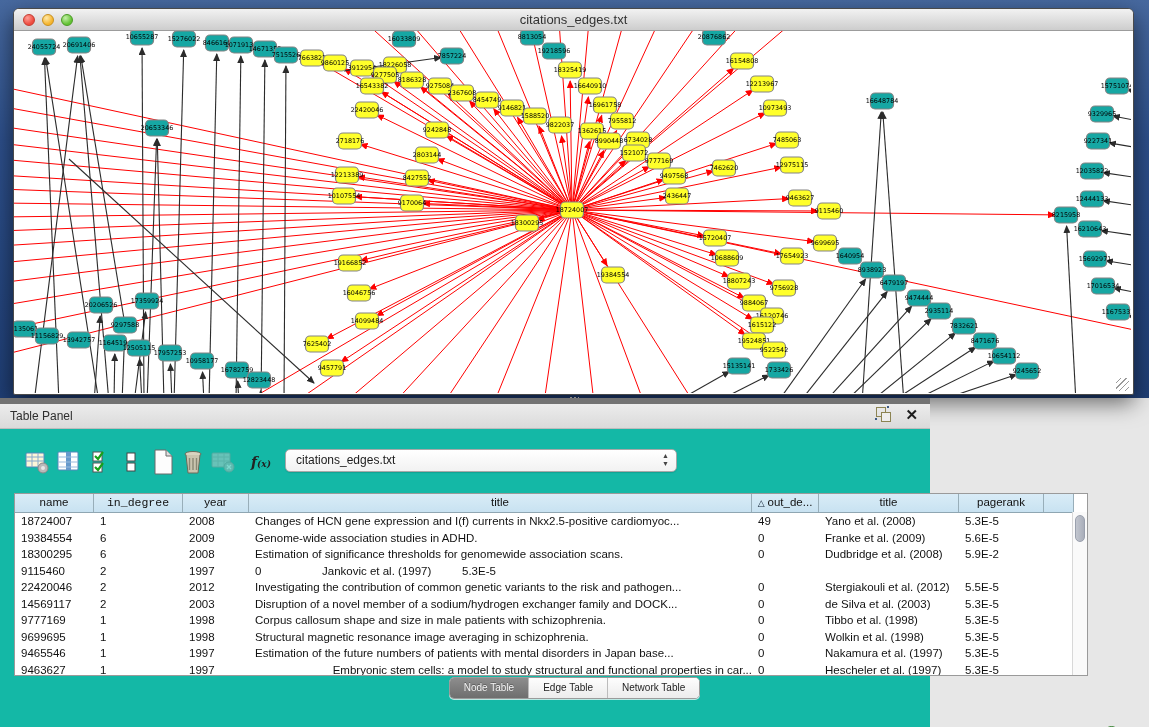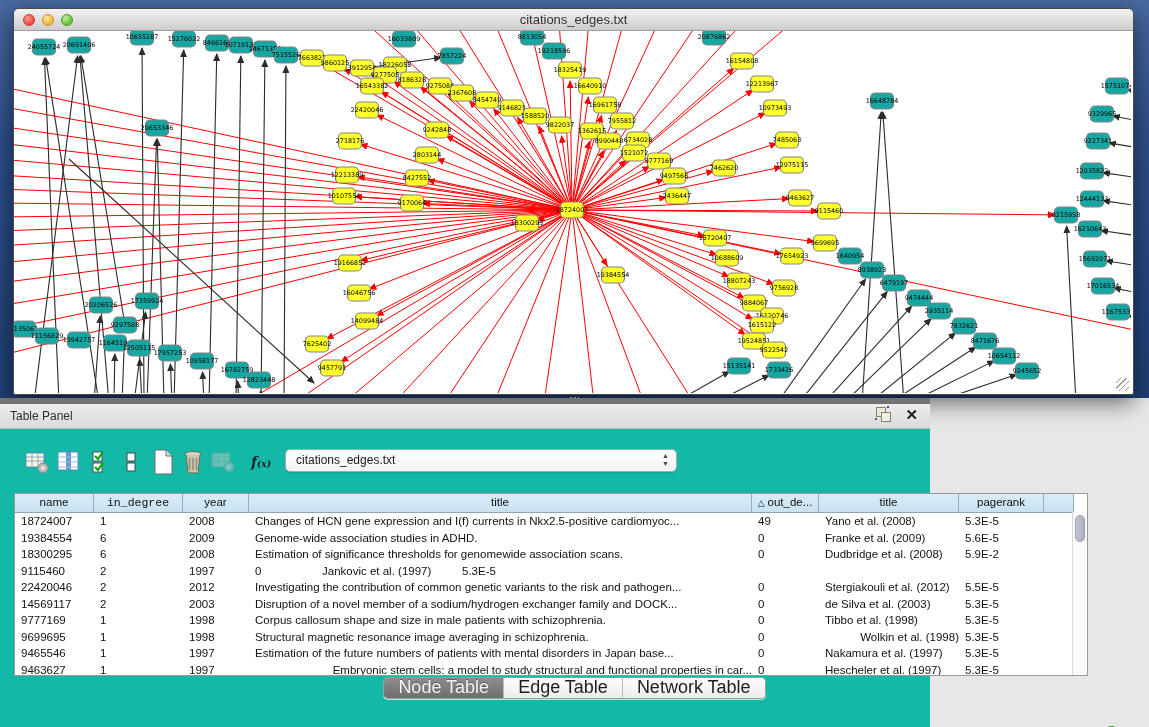--- a/index.html
+++ b/index.html
@@ -61,21 +61,21 @@
   .th .sort{font-size:9px;margin-right:3px;color:#123;}
   .tbody .tr{display:flex;height:16.5px;line-height:16.5px;font-size:11.5px;color:#111;white-space:nowrap;}
   .tbody .td{box-sizing:border-box;padding-left:6px;overflow:hidden;white-space:nowrap;}
   .vscroll{position:absolute;right:0px;top:18px;width:14px;height:163px;background:#fafafa;border-left:1px solid #d8d8d8;}
   .vthumb{position:absolute;left:1.5px;top:3px;width:10px;height:27px;border-radius:6px;
           background:linear-gradient(90deg,#c2c6cf,#a9aeba);border:1px solid #9aa0ad;box-sizing:border-box;}
 
   .tabbar{position:absolute;left:0;top:273px;width:1149px;height:22px;display:flex;justify-content:center;}
   .segmented{display:flex;height:20px;border:1px solid #9b9b9b;border-radius:5px;overflow:hidden;
              background:#fdfdfd;box-shadow:0 1px 0 rgba(255,255,255,.7);}
-  .seg{font-size:18px;line-height:19px;padding:0 14px;color:#1d1d1d;border-right:1px solid #bcbcbc;
+  .seg{font-size:10px;line-height:19px;padding:0 14px;color:#1d1d1d;border-right:1px solid #bcbcbc;
        background:linear-gradient(180deg,#fdfdfd,#ececec);}
   .seg:last-child{border-right:none;}
   .seg.sel{background:linear-gradient(180deg,#8d8d8d,#6e6e6e);color:#f4f4f4;text-shadow:0 -1px 0 rgba(0,0,0,.3);}
 
   .statusbar{position:absolute;left:0;top:316px;width:1149px;height:29px;}
   .mem-label{position:absolute;right:52px;top:8px;font-size:11px;color:#222;}
   .mem-dot{position:absolute;right:30px;top:6px;width:13px;height:13px;border-radius:50%;
            background:radial-gradient(circle at 35% 30%,#8ee07e,#3cab35 70%);border:1px solid #2d7d27;}
 </style>
 </head>
@@ -625,21 +625,21 @@
           <div class="td" style="width: 140px;">Tibbo et al. (1998)</div>
           <div class="td" style="width: 85px;">5.3E-5</div>
           <div class="td" style="width: 30px;"></div>
         </div>
         <div class="tr">
           <div class="td" style="width: 79px;">9699695</div>
           <div class="td" style="width: 89px;">1</div>
           <div class="td" style="width: 66px;">1998</div>
           <div class="td" style="width: 503px;">Structural magnetic resonance image averaging in schizophrenia.</div>
           <div class="td" style="width: 67px;">0</div>
-          <div class="td" style="width: 140px; text-align: right;">Wolkin et al. (1998)</div>
+          <div class="td" style="width: 140px;">Wolkin et al. (1998)</div>
           <div class="td" style="width: 85px;">5.3E-5</div>
           <div class="td" style="width: 30px;"></div>
         </div>
         <div class="tr">
           <div class="td" style="width: 79px;">9465546</div>
           <div class="td" style="width: 89px;">1</div>
           <div class="td" style="width: 66px;">1997</div>
           <div class="td" style="width: 503px;">Estimation of the future numbers of patients with mental disorders in Japan base...</div>
           <div class="td" style="width: 67px;">0</div>
           <div class="td" style="width: 140px;">Nakamura et al. (1997)</div>

